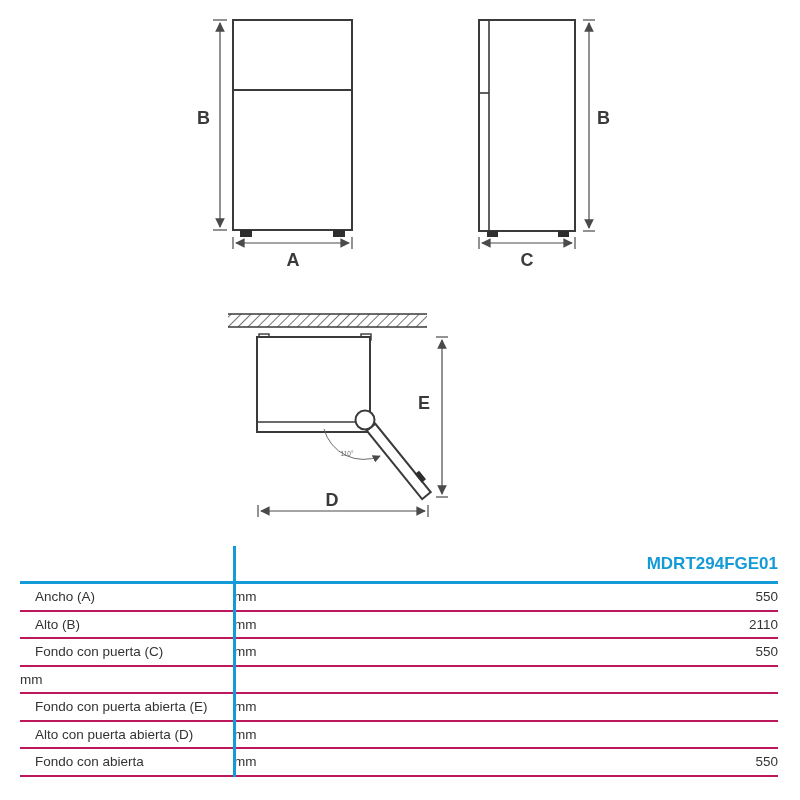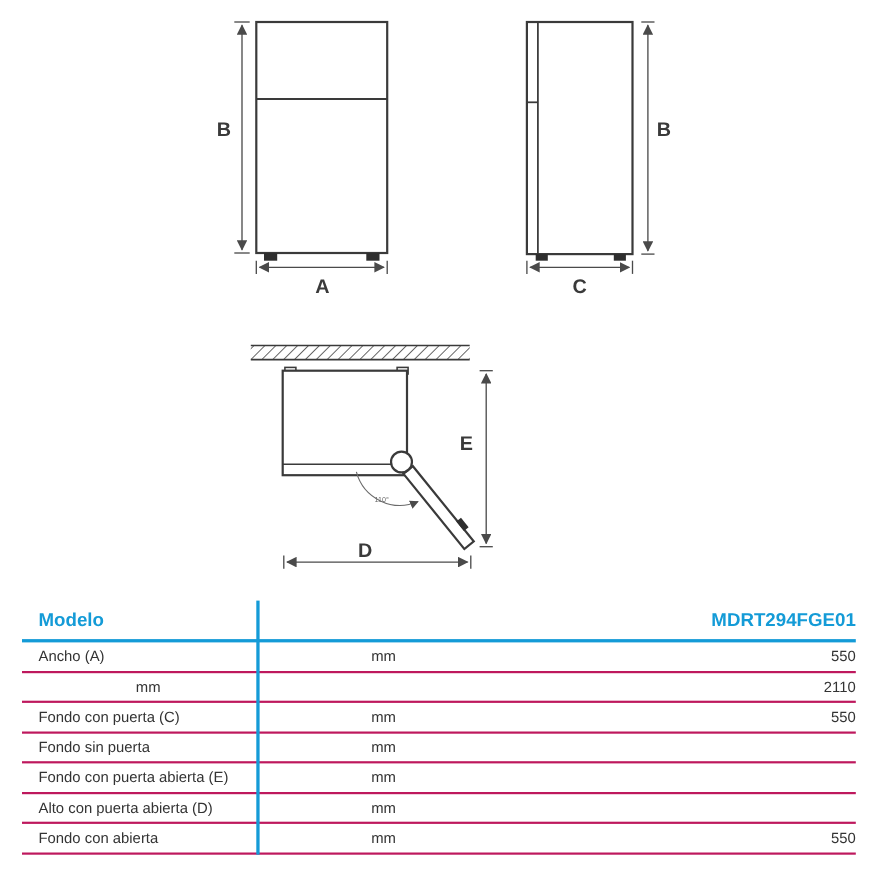--- a/index.html
+++ b/index.html
@@ -8,21 +8,21 @@
   svg text{font-family:"Liberation Sans",sans-serif;}
   .dim-label{font-size:18px;font-weight:bold;fill:#3a3a3a;}
   .angle-label{font-size:6.5px;fill:#6a6a6a;}
 
   
   .spec-table{position:absolute;left:20px;top:547px;width:758px;color:#333;}
   .thead{display:flex;align-items:center;height:34px;border-bottom:3px solid #149bd7;}
   .th{font-weight:bold;color:#149bd7;font-size:17px;}
   .trow{display:flex;align-items:center;height:25.5px;border-bottom:2px solid #be185d;font-size:13.5px;}
   .c1{width:214px;box-sizing:border-box;padding-left:15px;text-align:left;}
-  .c2{width:126px;text-align:right;}
+  .c2{width:126px;text-align:left;}
   .c3{flex:1;text-align:right;}
   .vline{position:absolute;left:213px;top:-1px;bottom:0;width:3px;background:#149bd7;}
 </style>
 </head>
 <body>
 
 <div class="page">
 
   <svg width="800" height="540" viewBox="0 0 800 540">
     <defs>
@@ -100,41 +100,40 @@
       <line x1="261" y1="511" x2="425" y2="511" stroke="#4a4a4a" stroke-width="1.2" marker-start="url(#arr)" marker-end="url(#arr)"></line>
       <text class="dim-label" x="332" y="506" text-anchor="middle">D</text>
     </g>
   </svg>
 
   
   <div class="spec-table">
     <div class="vline"></div>
 
     <div class="thead">
-      <div class="th c1">Modelo</div>
       <div class="c2"></div>
       <div class="th c3">MDRT294FGE01</div>
     </div>
 
     <div class="trow">
       <div class="c1">Ancho (A)</div>
       <div class="c2">mm</div>
       <div class="c3">550</div>
     </div>
     <div class="trow">
+      <div class="c1">Alto (B)</div>
       <div class="c2">mm</div>
       <div class="c3">2110</div>
     </div>
     <div class="trow">
       <div class="c1">Fondo con puerta (C)</div>
       <div class="c2">mm</div>
       <div class="c3">550</div>
     </div>
     <div class="trow">
-      <div class="c1">Fondo sin puerta</div>
       <div class="c2">mm</div>
       <div class="c3"></div>
     </div>
     <div class="trow">
       <div class="c1">Fondo con puerta abierta (E)</div>
       <div class="c2">mm</div>
       <div class="c3"></div>
     </div>
     <div class="trow">
       <div class="c1">Alto con puerta abierta (D)</div>

